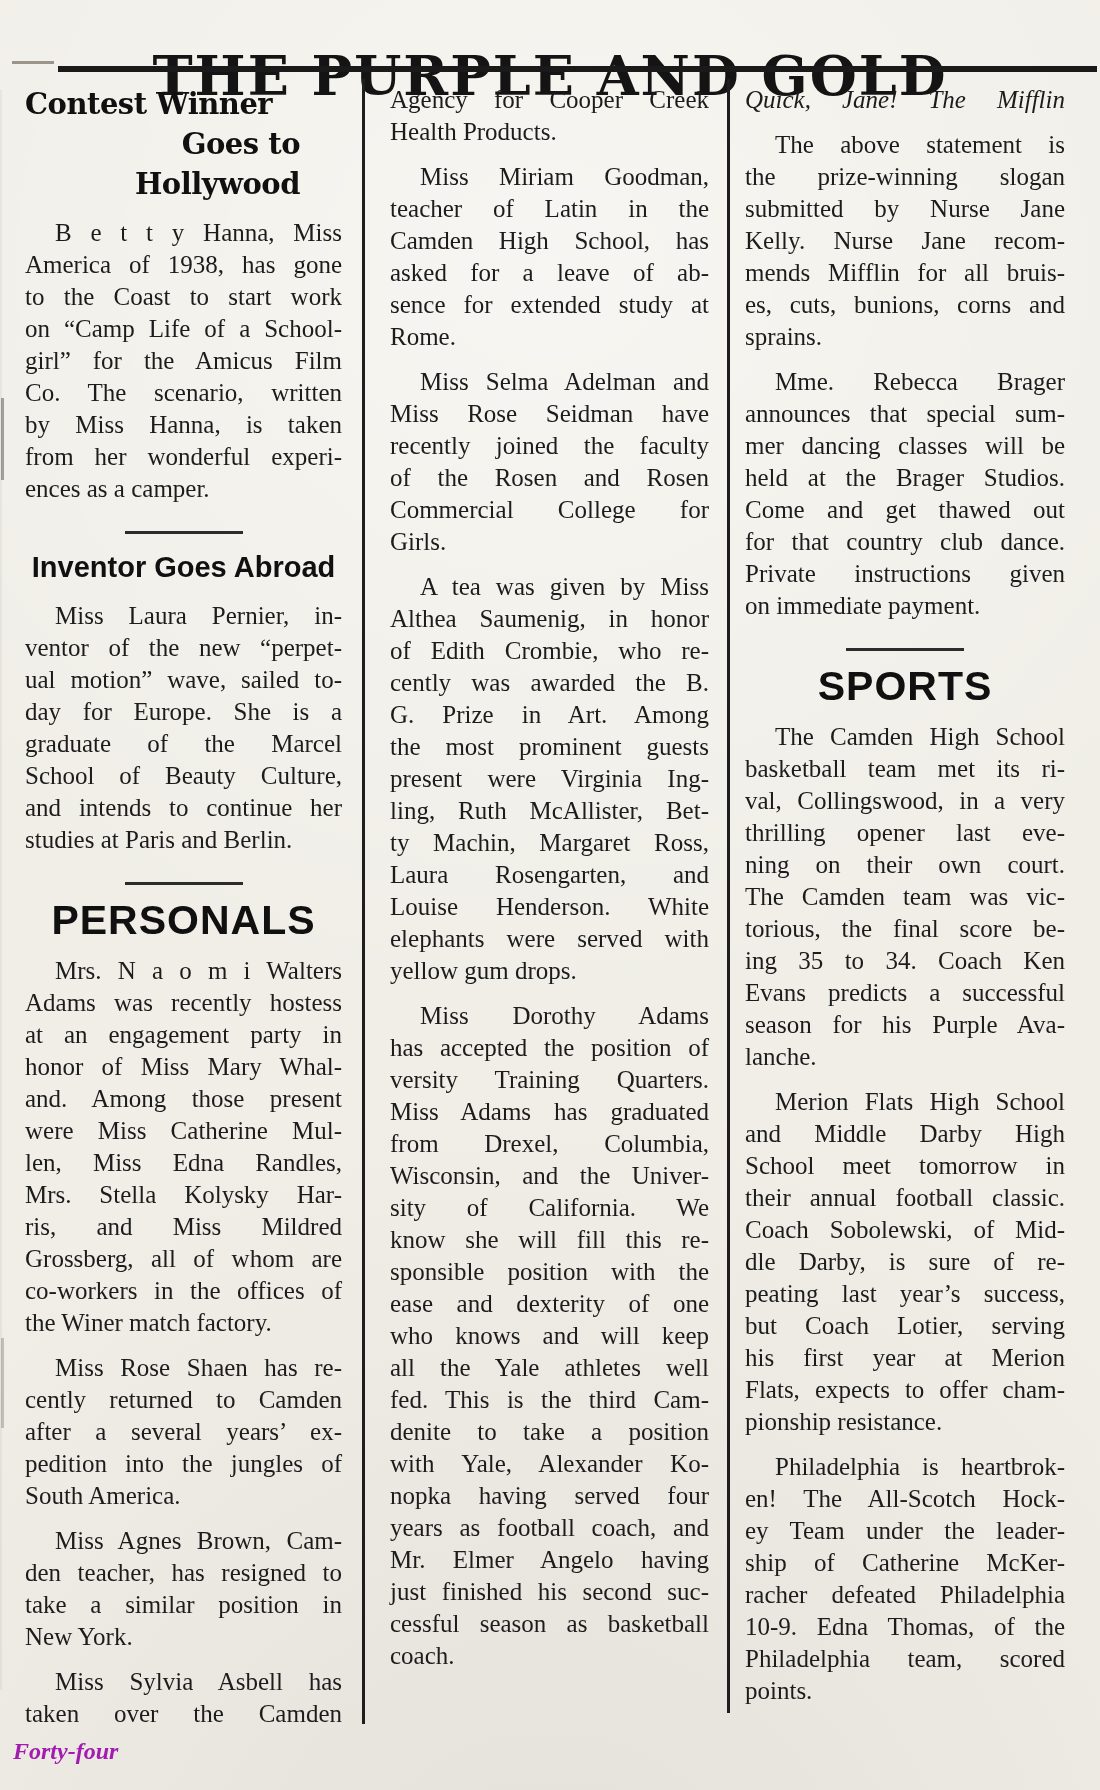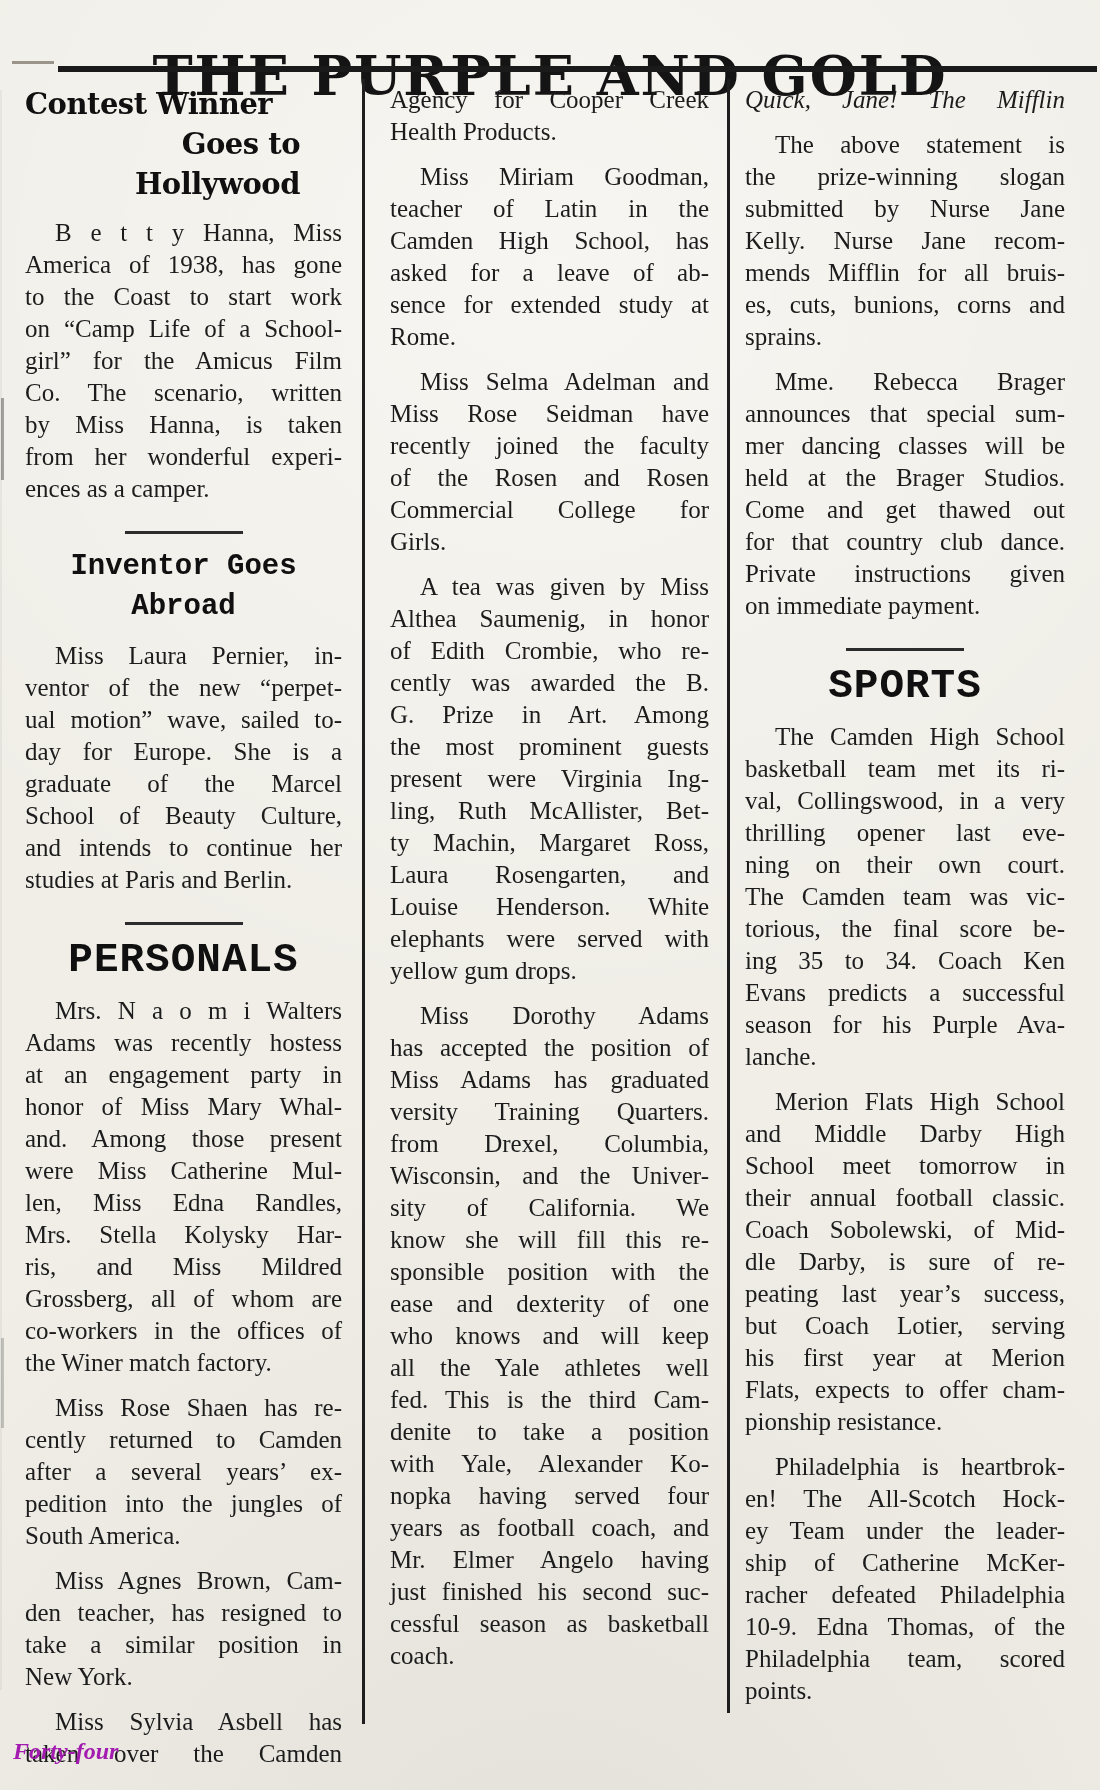--- a/index.html
+++ b/index.html
@@ -55,21 +55,21 @@
 
   .head-split {
     font-family: "DejaVu Serif", serif; font-weight: 700;
     font-size: 29px; line-height: 40px; letter-spacing: -0.5px;
     color: #101010;
   }
   .hs1 { text-align: left; }
   .hs2 { text-align: right; padding-right: 42px; }
 
   .art-head {
-    font-family: Liberation Mono, monospace; font-weight: 700;
+    font-family: Liberation Sans, sans-serif; font-weight: 700;
     font-size: 29px; line-height: 40px;
     text-align: center; color: #101010;
     margin-top: 32px;
   }
   .art-head.caps { font-size: 41px; line-height: 44px; letter-spacing: 1px; }
 
   .sec-rule {
     margin: 26px auto 0 auto;
     width: 118px; height: 0;
     border: 0; border-top: 3px solid #2c2c2c;
@@ -189,22 +189,22 @@
       <span class="pline">ling, Ruth McAllister, Bet-</span>
       <span class="pline">ty Machin, Margaret Ross,</span>
       <span class="pline">Laura Rosengarten, and</span>
       <span class="pline">Louise Henderson.  White</span>
       <span class="pline">elephants were served with</span>
       <span class="pline endline">yellow gum drops.</span>
     </p>
     <p class="para indent">
       <span class="pline">Miss Dorothy Adams</span>
       <span class="pline">has accepted the position of</span>
+      <span class="pline">versity Training Quarters.</span>
       <span class="pline">Miss Adams has graduated</span>
-      <span class="pline">versity Training Quarters.</span>
       <span class="pline">from Drexel, Columbia,</span>
       <span class="pline">Wisconsin, and the Univer-</span>
       <span class="pline">sity of California.  We</span>
       <span class="pline">know she will fill this re-</span>
       <span class="pline">sponsible position with the</span>
       <span class="pline">ease and dexterity of one</span>
       <span class="pline">who knows and will keep</span>
       <span class="pline">all the Yale athletes well</span>
       <span class="pline">fed.  This is the third Cam-</span>
       <span class="pline">denite to take a position</span>

